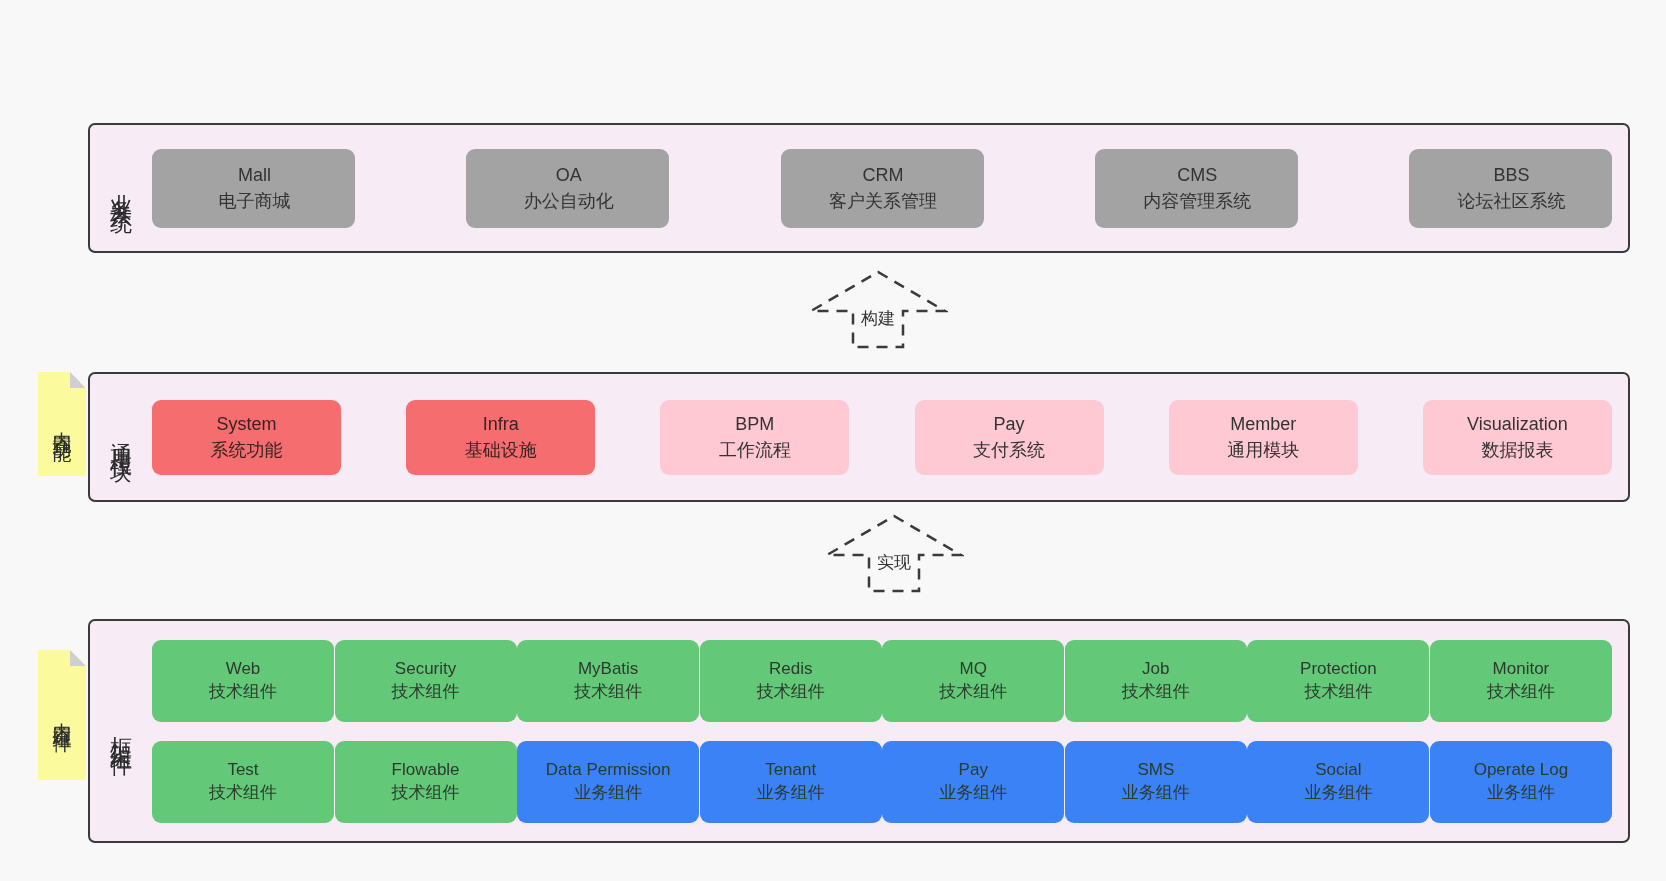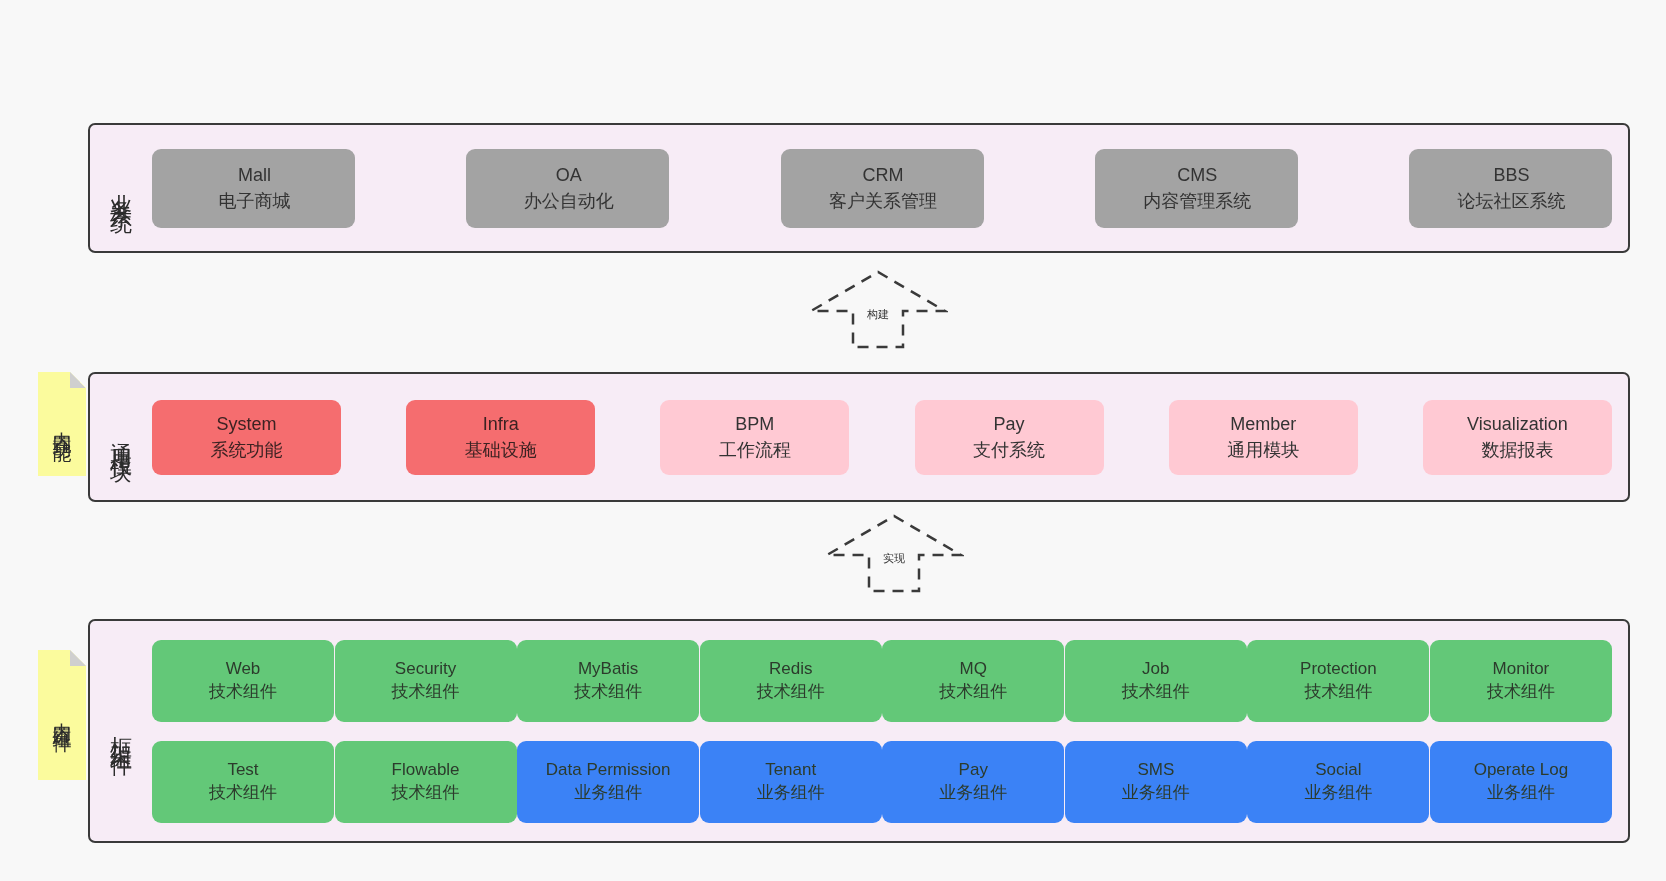--- a/index.html
+++ b/index.html
@@ -58,21 +58,21 @@
   .sticky-label{
     position:absolute;inset:0;display:flex;align-items:center;justify-content:center;
     writing-mode:vertical-rl;text-orientation:upright;
     font-size:19px;letter-spacing:4px;color:#2b2b2b;
   }
   
   .up-arrow{position:absolute;width:140px;height:80px;}
   .up-arrow svg{position:absolute;inset:0;}
   .arrow-label{
     position:absolute;top:36px;left:50%;transform:translateX(-50%);
-    background:#f8f8f8;padding:1px 3px;font-size:11px;color:#333;white-space:nowrap;
+    background:#f8f8f8;padding:1px 3px;font-size:17px;color:#333;white-space:nowrap;
   }
 </style>
 </head>
 <body>
 
 <div class="layer" style="top:123px;height:130px;">
   <div class="layer-label">业务系统</div>
   <div class="layer-content">
     <div class="node big blue">
       <div class="nm">Mall</div>

